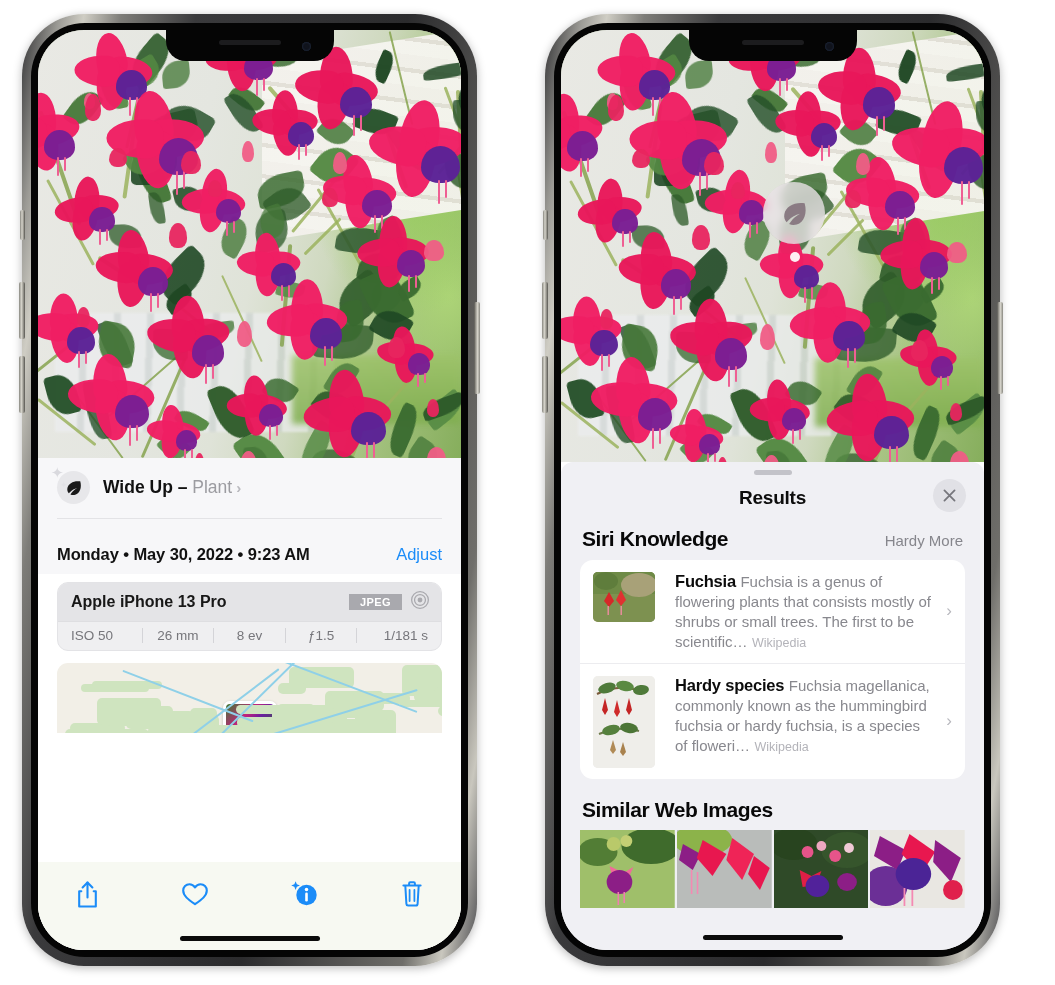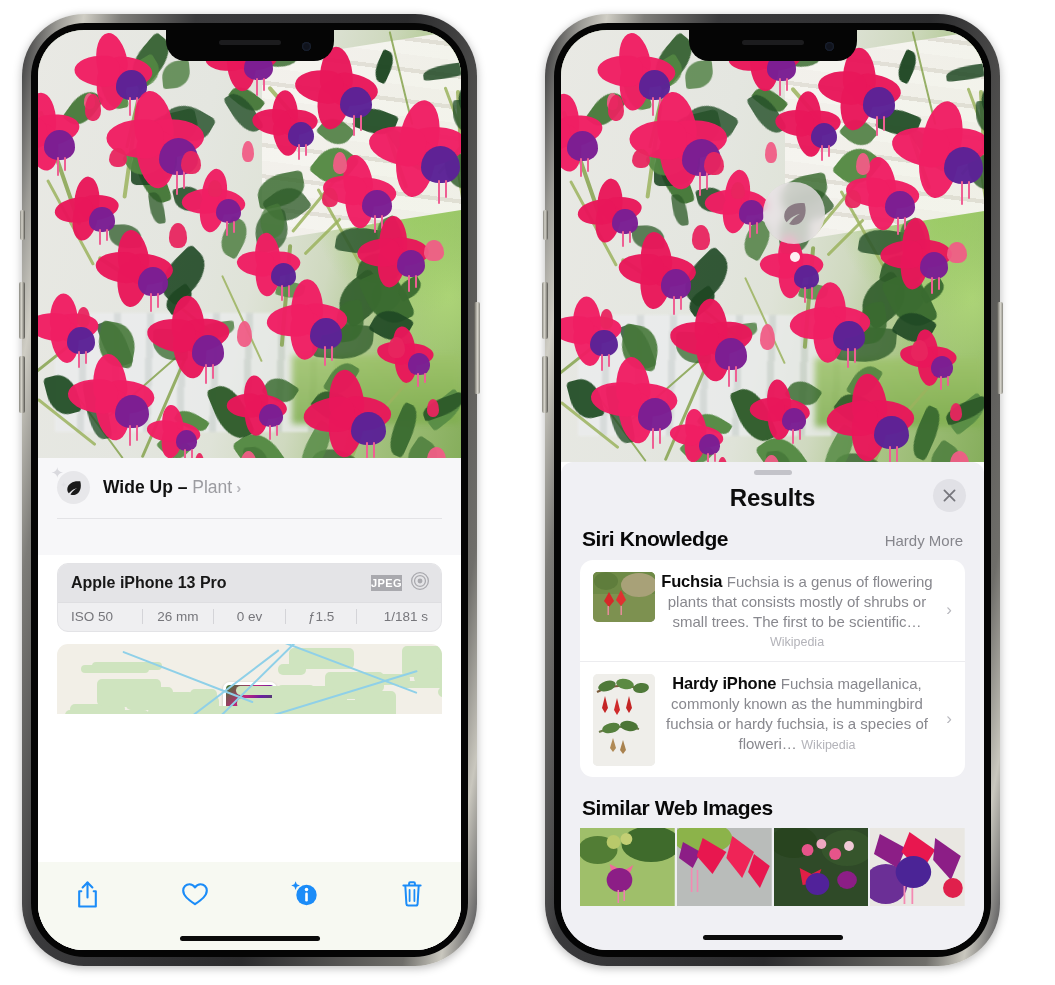--- a/index.html
+++ b/index.html
@@ -70,21 +70,21 @@
   .datetxt{font-size:16.5px;font-weight:700;color:#121212;letter-spacing:-.1px;}
   .adjust{font-size:16.5px;color:#1b8cf8;}
   .fname{display:flex;align-items:center;gap:9px;margin-top:6px;}
   .fname .nm{font-size:16px;color:#5e5e63;}
 
   
   .metacard{margin:8px 19px 0 19px;border-radius:11px;overflow:hidden;background:#efeff1;border:1px solid #e3e3e6;}
   .meta-head{display:flex;align-items:center;justify-content:space-between;background:#e4e4e7;padding:7px 11px 7px 13px;}
   .meta-dev{font-size:16px;font-weight:700;color:#171717;}
   .meta-head-r{display:flex;align-items:center;gap:8px;}
-  .pill-jpeg{background:#a9a9ae;color:#fff;font-size:11px;font-weight:700;letter-spacing:.4px;border-radius:0;padding:2px 0;margin-left:28px;}
+  .pill-jpeg{background:#a9a9ae;color:#fff;font-size:11px;font-weight:700;letter-spacing:.4px;border-radius:0;padding:2px 11px;margin-left:28px;}
   .meta-body{padding:9px 13px 8px 13px;}
   .meta-line{font-size:15.5px;color:#6d6d72;line-height:1.55;}
   .meta-line2{display:flex;align-items:center;justify-content:space-between;}
   .pill-vib{border:1px solid #b6b6bb;color:#6d6d72;font-size:11px;letter-spacing:.6px;border-radius:11px;padding:3px 10px;}
   .meta-foot{display:flex;align-items:center;border-top:1px solid #dedee1;padding:6px 10px 7px 10px;}
   .meta-foot span.v{font-size:13.5px;color:#76767b;flex:1;text-align:center;}
   .meta-foot span.v.first{text-align:left;padding-left:3px;}
   .meta-foot span.v.last{text-align:right;padding-right:3px;}
   .meta-foot i.sep{width:1px;height:15px;background:#d4d4d8;display:block;}
 
@@ -98,27 +98,27 @@
 
   
   .toolbar{position:absolute;left:0;right:0;bottom:0;height:88px;background:#f7f9f2;display:flex;align-items:flex-start;justify-content:space-between;padding:13px 28px 0 28px;box-sizing:border-box;}
   .tb-ico{width:42px;height:38px;display:flex;align-items:center;justify-content:center;position:relative;}
   .home-ind{position:absolute;left:50%;transform:translateX(-50%);bottom:9px;width:140px;height:5px;border-radius:3px;background:#0b0b0b;}
 
   
   .rsheet{position:absolute;left:0;right:0;bottom:0;background:#f0f0f4;border-radius:12px 12px 0 0;}
   .grab{width:38px;height:5px;border-radius:3px;background:#c3c3c9;margin:8px auto 0 auto;}
   .rhead{position:relative;height:46px;display:flex;align-items:center;justify-content:center;}
-  .rtitle{font-size:24px;font-weight:700;color:#0d0d0d;letter-spacing:-.2px;}
+  .rtitle{font-size:19px;font-weight:700;color:#0d0d0d;letter-spacing:-.2px;}
   .closebtn{position:absolute;right:18px;top:4px;width:33px;height:33px;border-radius:50%;background:#e1e1e6;display:flex;align-items:center;justify-content:center;}
   .sec-head{display:flex;align-items:baseline;justify-content:space-between;padding:6px 21px 9px 21px;}
   .sec-title{font-size:21px;font-weight:700;color:#080808;letter-spacing:-.4px;}
   .show-more{font-size:15px;color:#86868c;}
   .kcard{margin:0 19px;background:#fff;border-radius:13px;overflow:hidden;}
-  .krow{display:flex;gap:3px;padding:12px 13px 11px 13px;align-items:flex-start;position:relative;text-align:center;}
+  .krow{display:flex;gap:20px;padding:12px 13px 11px 13px;align-items:flex-start;position:relative;}
   .krow + .krow{border-top:1px solid #ececef;}
   .kthumb{width:62px;flex:0 0 auto;border-radius:5px;overflow:hidden;position:relative;}
   .kthumb.a{height:50px;background:linear-gradient(160deg,#5c7a3a 0%,#8aa05a 35%,#b9a77e 70%,#6d7f4c 100%);}
   .kthumb.b{height:92px;background:linear-gradient(180deg,#f2f2f0,#e9e9e6);}
   .ktxt{flex:1;min-width:0;padding-right:16px;}
   .ktitle{font-size:16.5px;font-weight:700;color:#0c0c0c;margin-bottom:1px;letter-spacing:-.2px;}
   .kdesc{font-size:15px;color:#88888e;line-height:1.33;}
   .ksrc{font-size:12.5px;color:#b3b3b9;margin-top:4px;}
   .kchev{position:absolute;right:13px;top:50%;transform:translateY(-50%);color:#b8b8be;font-size:17px;}
   .sec2{padding:19px 21px 8px 21px;}
@@ -425,20 +425,24 @@
               <svg width="19" height="19" viewBox="0 0 24 24" aria-hidden="true">
                 <path d="M20.5 4.2C12.5 3 5.5 6.6 4.3 12.7c-.5 2.6.2 5 1.8 6.6l1.7-1.7c2.1-2.2 5.3-4 9-5-3 1.6-5.6 3.8-7.2 6.1l-1.5 2.1c1.8.9 4 1 6.1.4 5.9-1.7 8.6-9 6.3-17z" fill="#1a1a1a"></path>
               </svg>
             </span>
             <span class="lookup-txt"><span>Wide Up – </span><span class="dim">Plant</span><span class="chev">›</span></span>
           </div>
           <div class="lookup-sep"></div>
         </div>
 
         <div class="datablk">
+          <div class="datarow">
+            <span class="datetxt">Monday • May 30, 2022 • 9:23 AM</span>
+            <span class="adjust">Adjust</span>
+          </div>
         </div>
 
         <div class="metacard">
           <div class="meta-head">
             <span class="meta-dev">Apple iPhone 13 Pro</span>
             <span class="meta-head-r">
               <span class="pill-jpeg">JPEG</span>
               <span>
                 <svg width="20" height="20" viewBox="0 0 22 22" aria-hidden="true">
                   <circle cx="11" cy="11" r="9.2" fill="none" stroke="#a9a9ae" stroke-width="1.4"></circle>
@@ -446,21 +450,21 @@
                   <circle cx="11" cy="11" r="2.7" fill="#a9a9ae"></circle>
                 </svg>
               </span>
             </span>
           </div>
           <div class="meta-foot">
             <span class="v first">ISO 50</span>
             <i class="sep"></i>
             <span class="v">26 mm</span>
             <i class="sep"></i>
-            <span class="v">0 ev</span>
+            <span class="v">8 ev</span>
             <i class="sep"></i>
             <span class="v">ƒ1.5</span>
             <i class="sep"></i>
             <span class="v last">1/181 s</span>
           </div>
         </div>
 
         <div class="mapcard" id="mapL">
           <div class="mappin"></div>
         <i class="g" style="left:3.3191632029224016%;top:85.17595151680332%;width:14.354742866174664%;height:15.408379493937073%"></i>
@@ -876,21 +880,21 @@
                 <path d="M24 24l3 12-3 5-3-5z" fill="#cf2b2b"></path>
                 <path d="M36 22l3 12-3 5-3-5z" fill="#c42525"></path>
                 <path d="M6 58c12-5 26-7 40-3" stroke="#6d7a4a" stroke-width="2" fill="none"></path>
                 <ellipse cx="18" cy="54" rx="9" ry="5" fill="#55803d" transform="rotate(-14 18 54)"></ellipse>
                 <ellipse cx="36" cy="52" rx="9" ry="5" fill="#4c7536" transform="rotate(10 36 52)"></ellipse>
                 <path d="M20 64l3 10-3 4-3-4z" fill="#b08a55"></path>
                 <path d="M30 66l3 10-3 4-3-4z" fill="#a9824e"></path>
               </svg>
             </span>
             <span class="ktxt">
-              <span class="ktitle">Hardy iPhone</span>
+              <span class="ktitle">Hardy species</span>
               <span class="kdesc">Fuchsia magellanica, commonly known as the hummingbird fuchsia or hardy fuchsia, is a species of floweri…</span>
               <span class="ksrc">Wikipedia</span>
             </span>
             <span class="kchev">›</span>
           </div>
         </div>
 
         <div class="sec2">
           <span class="sec-title">Similar Web Images</span>
         </div>

